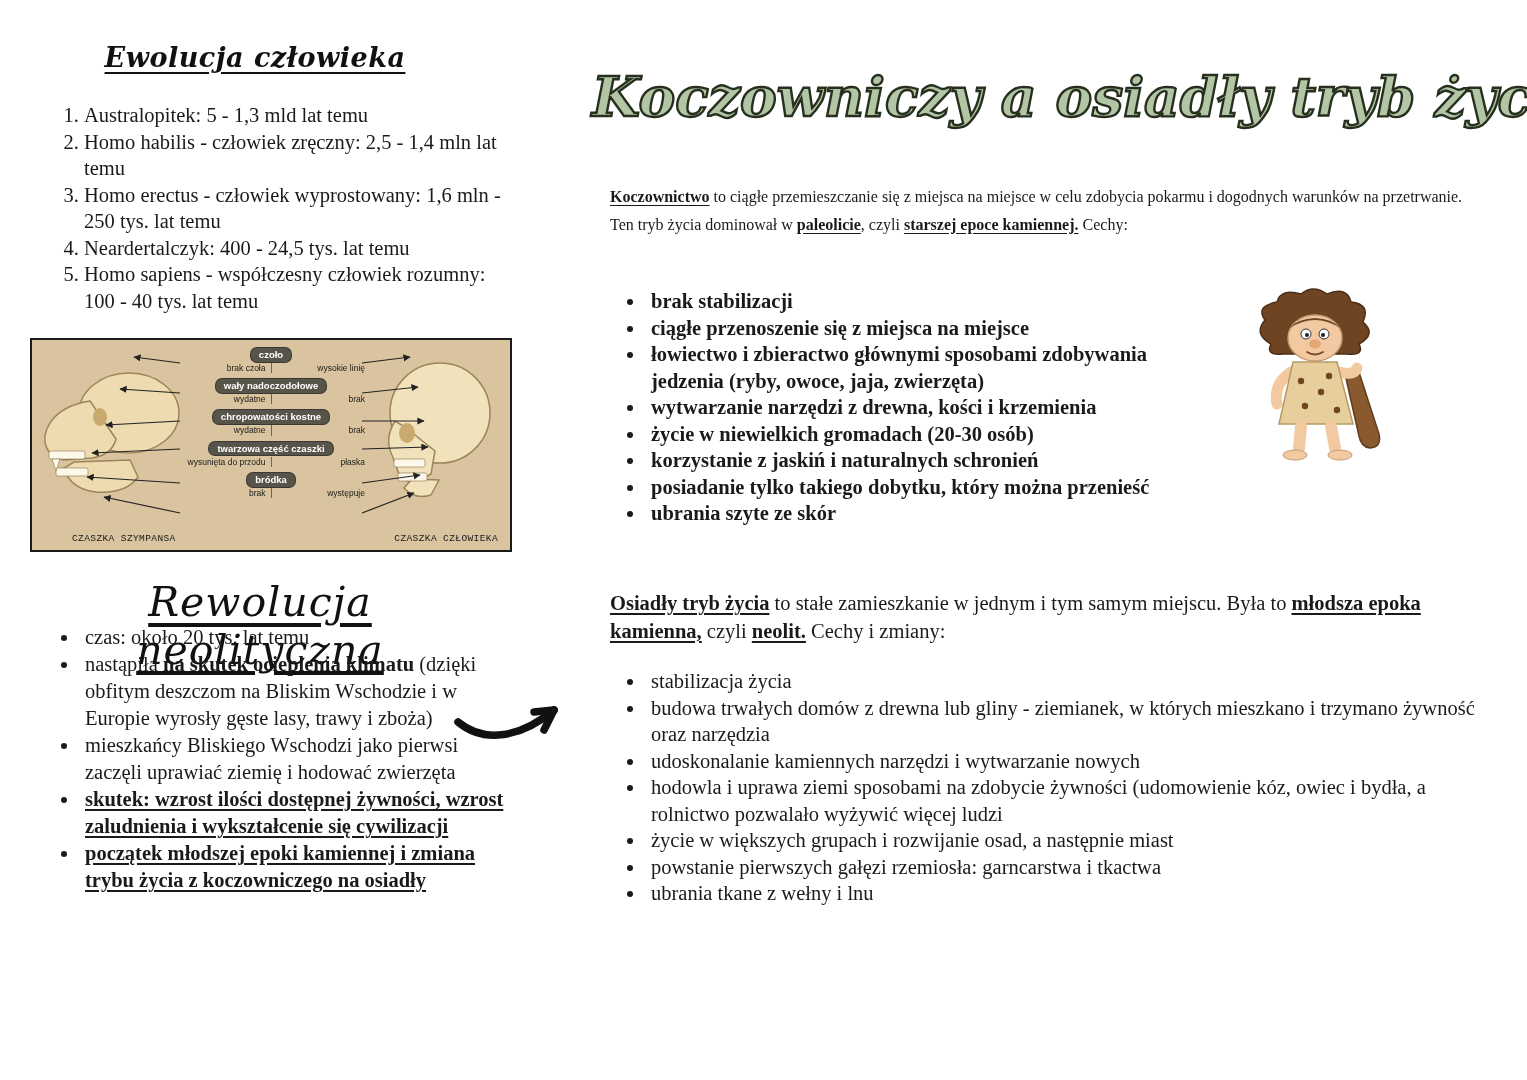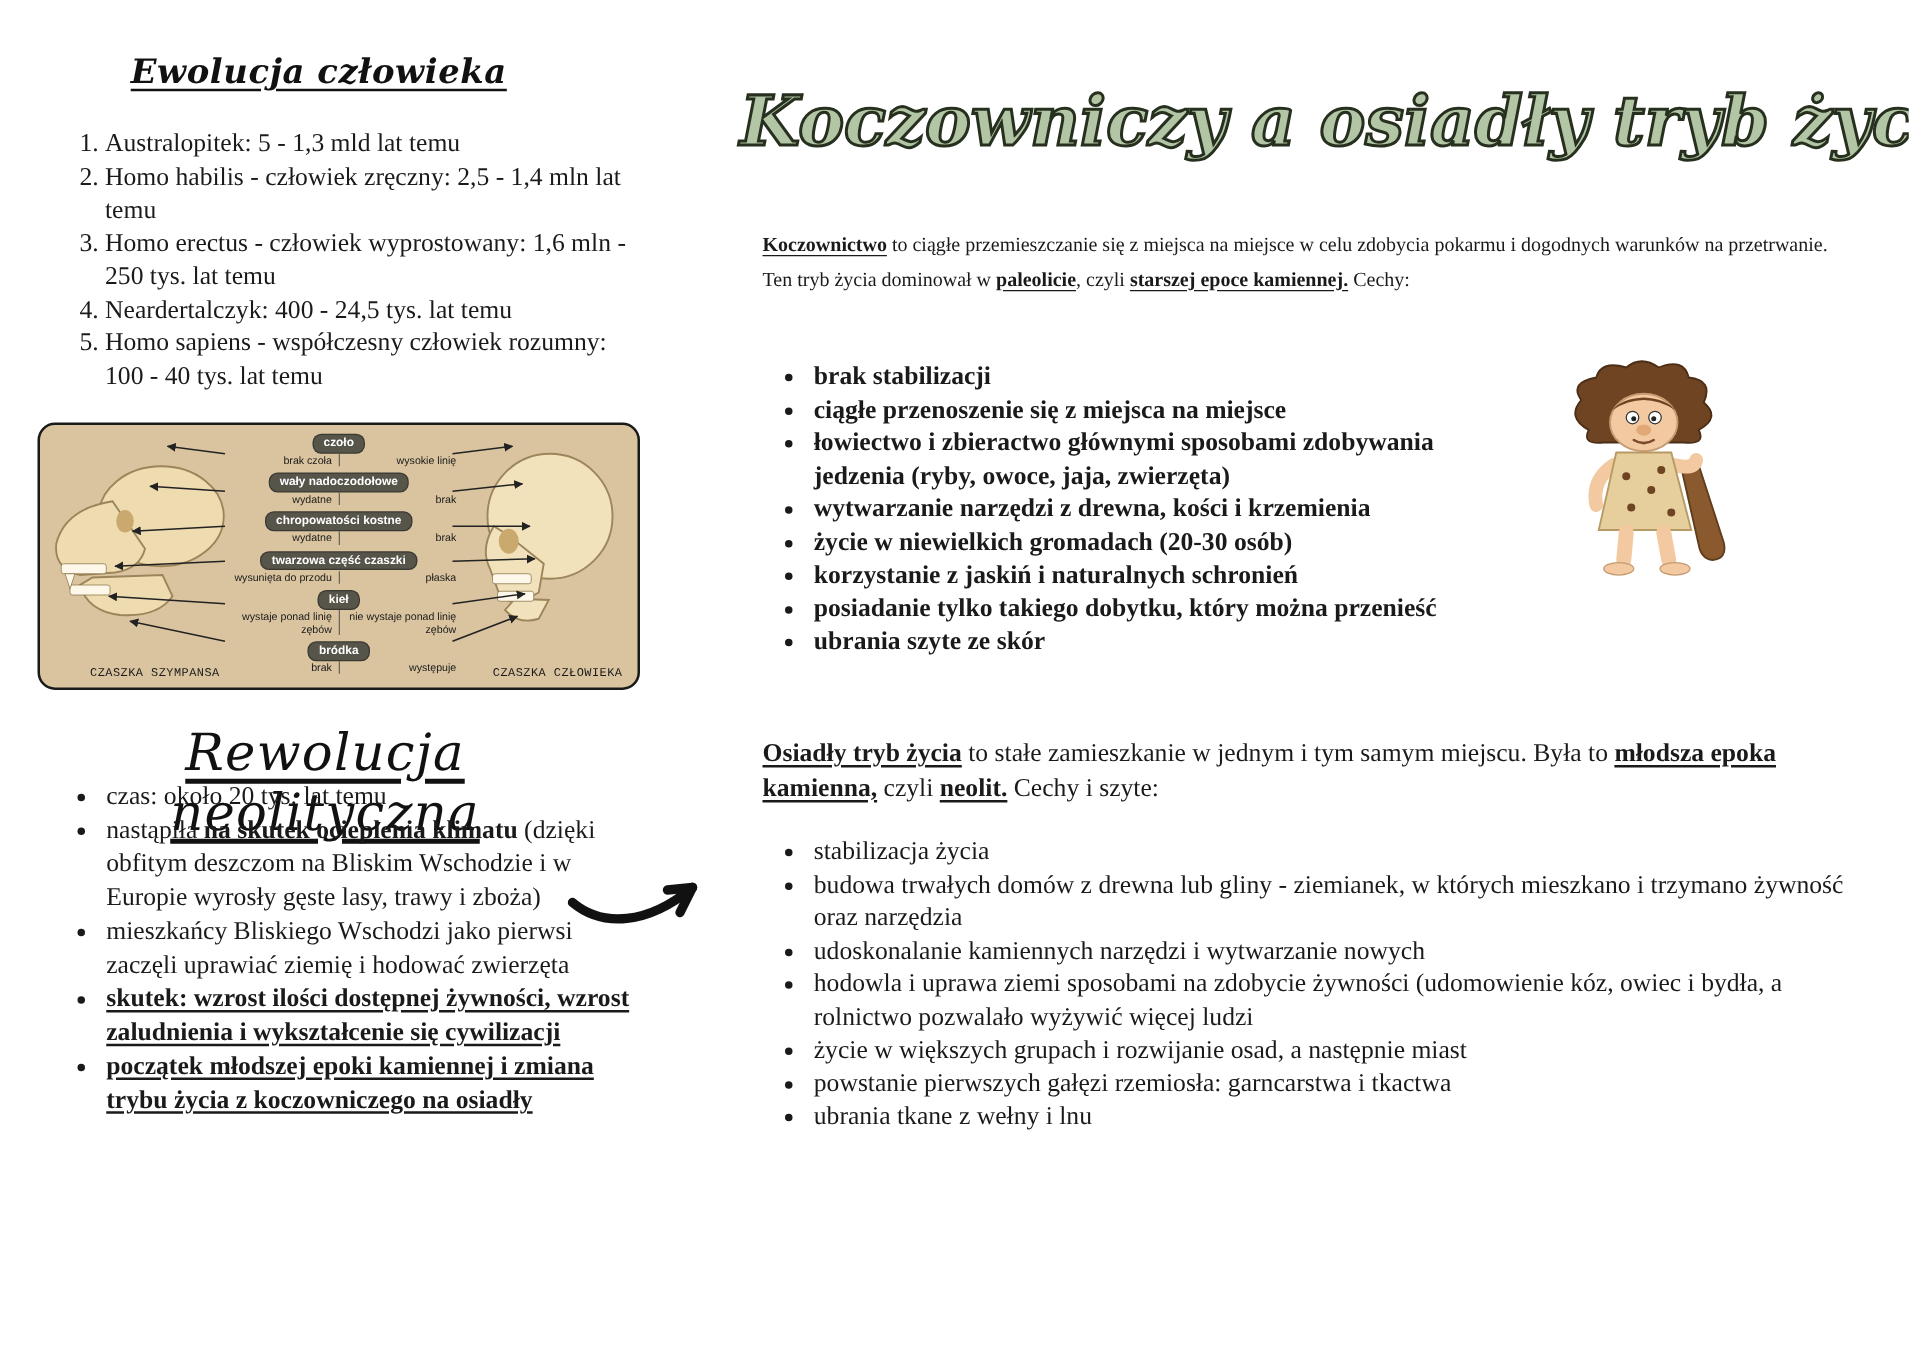--- a/index.html
+++ b/index.html
@@ -5,21 +5,21 @@
   html,body{margin:0;padding:0;}
   body{
     width:1527px;height:1080px;position:relative;overflow:hidden;
     background:var(--page-bg,#ffffff);
     color:var(--text,#1a1a1a);
     font-family:"Liberation Serif",serif;
   }
   .b{font-weight:700;}
   .u{text-decoration:underline;text-underline-offset:3px;}
   ol,ul{margin:0;}
-  figure{margin:0;border-radius:14px;}
+  figure{margin:0;}
 
   
   #evolution-title{
     position:absolute;left:30px;top:42px;width:450px;margin:0;text-align:center;
     font-family:"DejaVu Serif",serif;font-style:italic;font-weight:700;font-size:27px;
     letter-spacing:.5px;text-decoration:underline;text-underline-offset:5px;color:#111;
   }
   #evolution-list{
     position:absolute;left:44px;top:102px;width:424px;
     font-size:20.5px;line-height:26.5px;padding-left:40px;
@@ -158,24 +158,20 @@
             <span>brak</span>
           </div></div>
         <div class="skull-row"><div class="skull-row-header">chropowatości kostne</div><div class="skull-row-sub">
             <span>wydatne</span>
             <span>brak</span>
           </div></div>
         <div class="skull-row"><div class="skull-row-header">twarzowa część czaszki</div><div class="skull-row-sub">
             <span>wysunięta do przodu</span>
             <span>płaska</span>
           </div></div>
-        <div class="skull-row"><div class="skull-row-header">kieł</div><div class="skull-row-sub">
-            <span>wystaje ponad linię zębów</span>
-            <span>nie wystaje ponad linię zębów</span>
-          </div></div>
         <div class="skull-row"><div class="skull-row-header">bródka</div><div class="skull-row-sub">
             <span>brak</span>
             <span>występuje</span>
           </div></div>
       </div>
     <figcaption class="skull-caption cap-left">CZASZKA SZYMPANSA</figcaption>
     <figcaption class="skull-caption cap-right">CZASZKA CZŁOWIEKA</figcaption>
   </figure>
 
   <h2 id="neolithic-title">Rewolucja neolityczna</h2>
@@ -236,21 +232,21 @@
     <circle cx="78" cy="106" r="3.2" fill="#6e4423"></circle>
     <circle cx="62" cy="120" r="3.2" fill="#6e4423"></circle>
     <circle cx="94" cy="124" r="3.2" fill="#6e4423"></circle>
 
     <path d="M58 140 L 56 162" stroke="#f3c9a1" stroke-width="12" stroke-linecap="round"></path>
     <path d="M88 140 L 92 162" stroke="#f3c9a1" stroke-width="12" stroke-linecap="round"></path>
     <ellipse cx="52" cy="169" rx="12" ry="5" fill="#f3c9a1" stroke="#c79b72" stroke-width="1"></ellipse>
     <ellipse cx="97" cy="169" rx="12" ry="5" fill="#f3c9a1" stroke="#c79b72" stroke-width="1"></ellipse>
   </svg>
 
-  <p id="settled-intro"><span class="b u">Osiadły tryb życia</span><span> to stałe zamieszkanie w jednym i tym samym miejscu. Była to </span><span class="b u">młodsza epoka kamienna,</span><span> czyli </span><span class="b u">neolit.</span><span> Cechy i szyte:</span></p>
+  <p id="settled-intro"><span class="b u">Osiadły tryb życia</span><span> to stałe zamieszkanie w jednym i tym samym miejscu. Była to </span><span class="b u">młodsza epoka kamienna,</span><span> czyli </span><span class="b u">neolit.</span><span> Cechy i zmiany:</span></p>
 
   <ul id="settled-list">
       <li><span>stabilizacja życia</span></li>
       <li><span>budowa trwałych domów z drewna lub gliny - ziemianek, w których mieszkano i trzymano żywność oraz narzędzia</span></li>
       <li><span>udoskonalanie kamiennych narzędzi i wytwarzanie nowych</span></li>
       <li><span>hodowla i uprawa ziemi sposobami na zdobycie żywności (udomowienie kóz, owiec i bydła, a rolnictwo pozwalało wyżywić więcej ludzi</span></li>
       <li><span>życie w większych grupach i rozwijanie osad, a następnie miast</span></li>
       <li><span>powstanie pierwszych gałęzi rzemiosła: garncarstwa i tkactwa</span></li>
       <li><span>ubrania tkane z wełny i lnu</span></li>
     </ul>

